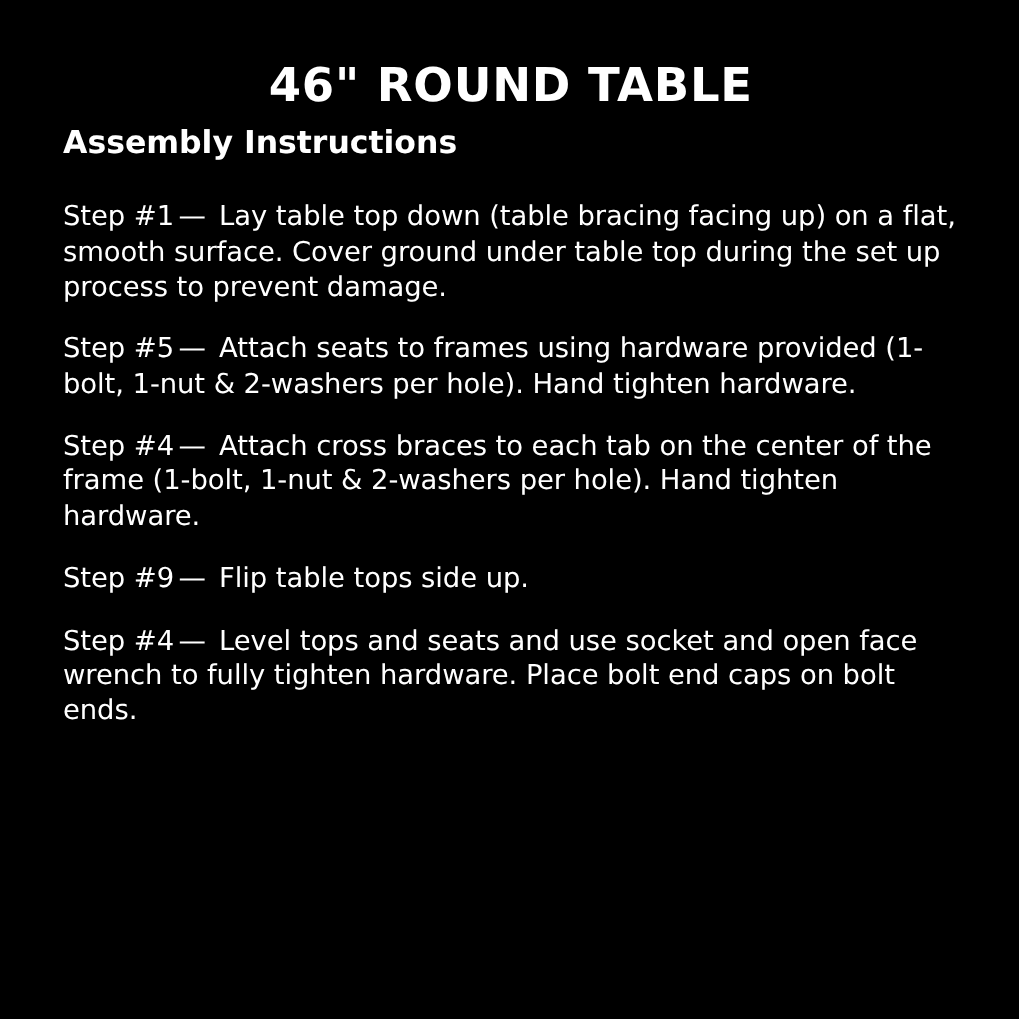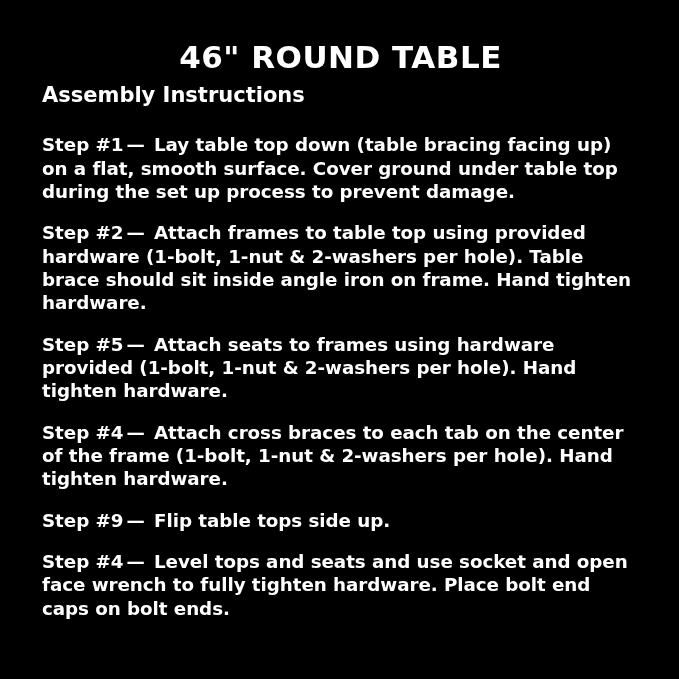--- a/index.html
+++ b/index.html
@@ -34,21 +34,21 @@
     font-weight: bold;
     font-size: 21px;
     line-height: 1.2;
     margin: 9px 0 0 0;
   }
   .steps {
     margin-top: 25px;
   }
   .step {
     font-size: 18.3px;
-    font-weight: bold;
+    font-weight: normal;
     line-height: 1.27;
     margin-bottom: 18px;
     letter-spacing: -0.05px;
   }
   .step:last-child {
     margin-bottom: 0;
   }
   .step .label {
     white-space: nowrap;
   }
@@ -64,24 +64,20 @@
   <div class="title">46" ROUND TABLE</div>
   <div class="subtitle">Assembly Instructions</div>
 
   <div class="steps">
 
     <p class="step">
       <span class="label">Step #1</span><span class="dash">—</span>
       <span>Lay table top down (table bracing facing up) on a flat, smooth surface. Cover ground under table top during the set up process to prevent damage.</span>
     </p>
 
-    <p class="step">
-      <span class="label">Step #2</span><span class="dash">—</span>
-      <span>Attach frames to table top using provided hardware (1-bolt, 1-nut &amp; 2-washers per hole). Table brace should sit inside angle iron on frame. Hand tighten hardware.</span>
-    </p>
 
     <p class="step">
       <span class="label">Step #5</span><span class="dash">—</span>
       <span>Attach seats to frames using hardware provided (1-bolt, 1-nut &amp; 2-washers per hole). Hand tighten hardware.</span>
     </p>
 
     <p class="step">
       <span class="label">Step #4</span><span class="dash">—</span>
       <span>Attach cross braces to each tab on the center of the frame (1-bolt, 1-nut &amp; 2-washers per hole). Hand tighten hardware.</span>
     </p>

